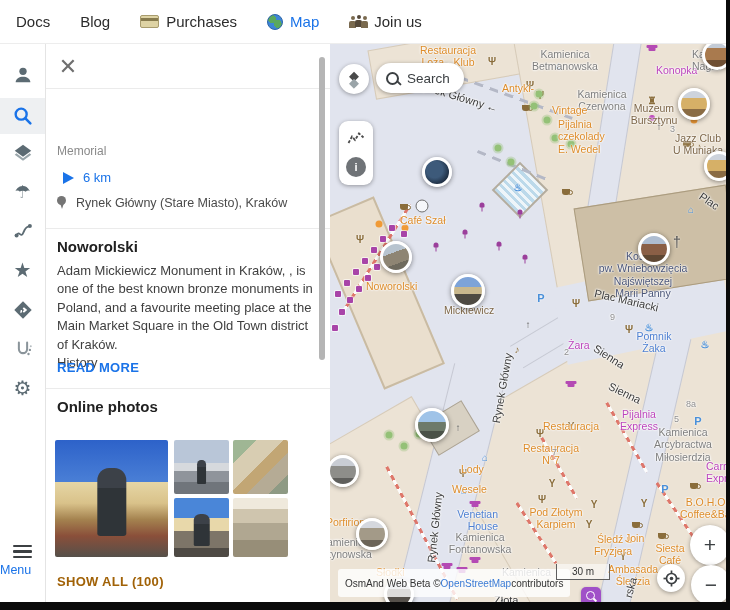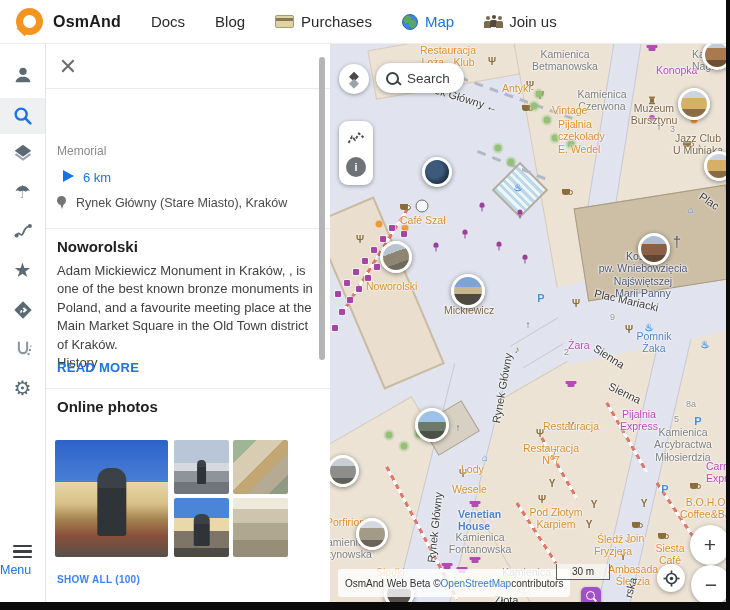--- a/index.html
+++ b/index.html
@@ -40,21 +40,21 @@
   .burger{width:19px;height:2.4px;background:#3c4043;margin:3px auto;border-radius:1px;}
   #menu-label{font-size:12.5px;color:#1a73e8;margin-top:5px;}
 
   
   #panel{position:absolute;left:45px;top:44px;width:285px;height:558px;background:#fff;z-index:30;}
   .divider{position:absolute;left:0;width:285px;height:1px;background:#ebebeb;}
   #close-btn{position:absolute;left:10px;top:10px;width:26px;height:26px;font-size:22px;color:#6f6f6f;
     display:flex;align-items:center;justify-content:center;cursor:pointer;}
   #poi-title{position:absolute;left:12px;top:52px;width:250px;font-size:17px;font-weight:bold;color:#1967d2;line-height:1.35;}
   #poi-subtitle{position:absolute;left:12px;top:100px;font-size:12px;color:#8a8a8a;}
-  #dist-row{position:absolute;left:12px;top:126px;display:flex;align-items:flex-start;gap:9px;padding-left:6px;}
+  #dist-row{position:absolute;left:12px;top:126px;display:flex;align-items:center;gap:9px;padding-left:6px;}
   .dir-tri{width:0;height:0;border-left:11px solid #1a73e8;border-top:6px solid transparent;border-bottom:6px solid transparent;}
   #dist-val{font-size:13px;color:#1a73e8;}
   #addr-row{position:absolute;left:12px;top:152px;display:flex;align-items:center;gap:9px;}
   .pin{position:relative;width:10px;height:14px;}
   .pin::before{content:"";position:absolute;left:0;top:0;width:9px;height:9px;border-radius:50%;background:#757575;}
   .pin::after{content:"";position:absolute;left:2.5px;top:7px;border-left:2px solid transparent;border-right:2px solid transparent;border-top:6px solid #757575;}
   #addr-val{font-size:12.5px;color:#4a4a4a;}
   #desc-head{position:absolute;left:12px;top:194px;font-size:15px;font-weight:bold;color:#212121;}
   #desc-text{position:absolute;left:12px;top:218px;width:262px;font-size:13px;color:#3f3f3f;line-height:1.42;white-space:pre-line;}
   #read-more{position:absolute;left:12px;top:316px;font-size:13px;font-weight:bold;color:#1a73e8;letter-spacing:.3px;cursor:pointer;}
@@ -65,21 +65,21 @@
   .ph-big{left:10px;top:396px;width:113px;height:117px;
     background:linear-gradient(180deg,#2d62c9 0%,#4a7fd6 36%,#e6d6a5 36%,#d9c28a 54%,#a4824f 68%,#8a4f3a 82%,#55504a 100%);}
   .ph-s1{left:129px;top:396px;width:55px;height:54px;
     background:linear-gradient(180deg,#b9c6d8 0 42%,#d6d9dd 42% 58%,#8f949b 58% 78%,#70757b 78%);}
   .ph-s2{left:188px;top:396px;width:55px;height:54px;
     background:linear-gradient(135deg,#9fb694 0 22%,#d8cdb2 22% 46%,#c2a674 46% 62%,#b5ab95 62% 82%,#8e9a84 82%);}
   .ph-s3{left:129px;top:454px;width:55px;height:59px;
     background:linear-gradient(180deg,#4a86d8 0 34%,#e8d8aa 34% 56%,#7d7568 56% 84%,#4e4a44 84%);}
   .ph-s4{left:188px;top:454px;width:55px;height:59px;
     background:linear-gradient(180deg,#efe9dc 0 18%,#cfc5ae 18% 42%,#b0a791 42% 72%,#978e78 72%);}
-  #show-all{position:absolute;left:12px;top:530px;font-size:10px;font-weight:bold;color:#3b82f6;letter-spacing:.3px;cursor:pointer;}
+  #show-all{position:absolute;left:12px;top:530px;font-size:13px;font-weight:bold;color:#a16207;letter-spacing:.3px;cursor:pointer;}
   #panel-scrollbar{position:absolute;left:274px;top:13px;width:6px;height:303px;background:#b5b5b5;border-radius:3px;cursor:pointer;}
 
   
   #map{position:absolute;left:330px;top:44px;width:396px;height:558px;background:#e1e4ee;overflow:hidden;z-index:10;}
   .blk{position:absolute;background:#ece3d5;border:1px solid rgba(150,130,100,.25);}
   .road{position:absolute;background:#e1e4ee;border-left:1px solid rgba(120,120,130,.25);border-right:1px solid rgba(120,120,130,.25);}
   .roadh{position:absolute;background:#e1e4ee;border-top:1px solid rgba(120,120,130,.25);border-bottom:1px solid rgba(120,120,130,.25);}
   #church{position:absolute;left:250px;top:152px;width:152px;height:92px;transform:rotate(-9deg);
     background:#cdbfa6;border:1px solid #ab9c7f;}
   #suk{position:absolute;left:16px;top:158px;width:62px;height:178px;transform:rotate(-23deg);
@@ -162,24 +162,20 @@
     box-shadow:0 1px 3px rgba(0,0,0,.3);z-index:20;cursor:pointer;}
   #photo-tool::before{content:"";position:absolute;left:5px;top:4px;width:7px;height:7px;border:1.6px solid #fff;border-radius:50%;}
   #photo-tool::after{content:"";position:absolute;left:12px;top:12px;width:4px;height:1.8px;background:#fff;transform:rotate(45deg);}
 </style>
 </head>
 <body>
 
 <div id="app">
 
   <div id="topbar">
-    <div class="brand-wrap">
-      <div class="logo"></div>
-      <div class="brand">OsmAnd</div>
-    </div>
     <div class="nav-item">
       <span class="nav-label">Docs</span>
     </div>
     <div class="nav-item">
       <span class="nav-label">Blog</span>
     </div>
     <div class="nav-item">
       <span class="ic-card"></span>
       <span class="nav-label">Purchases</span>
     </div>
@@ -423,21 +419,21 @@
         <div class="ml ml-navy" style="left: 258px; top: 206px; width: 110px; text-align: center;">Kościół
 pw. Wniebowzięcia
 Najświętszej
 Marii Panny</div>
         <div class="ml ml-blue" style="left: 296px; top: 286px; width: 56px; text-align: center;">Pomnik
 Żaka</div>
         <div class="ml ml-purple" style="left: 238px; top: 295px;">Żara</div>
         <div class="ml ml-orange" style="left: 213px; top: 376px;">Restauracja</div>
         <div class="ml ml-orange" style="left: 131px; top: 419px;">Lody</div>
         <div class="ml ml-orange" style="left: 122px; top: 439px;">Wesele</div>
-        <div class="ml ml-blue" style="left: 128px; top: 464px; width: 64px; text-align: left; font-weight: bold;">Venetian
+        <div class="ml ml-blue" style="left: 104px; top: 464px; width: 64px; text-align: right;">Venetian
 House</div>
         <div class="ml ml-gray" style="left: 104px; top: 487px; width: 92px; text-align: center;">Kamienica
 Fontanowska</div>
         <div class="ml ml-orange" style="left: -4px; top: 472px;">Porfirion</div>
         <div class="ml ml-gray" style="left: -10px; top: 492px;">Kamienica</div>
         <div class="ml ml-gray" style="left: -16px; top: 504px;">rsztynowska</div>
         <div class="ml ml-orange" style="left: 186px; top: 398px; width: 70px; text-align: center;">Restauracja
 N°7</div>
         <div class="ml ml-purple" style="left: 276px; top: 364px; width: 66px; text-align: center;">Pijalnia
 Express</div>

